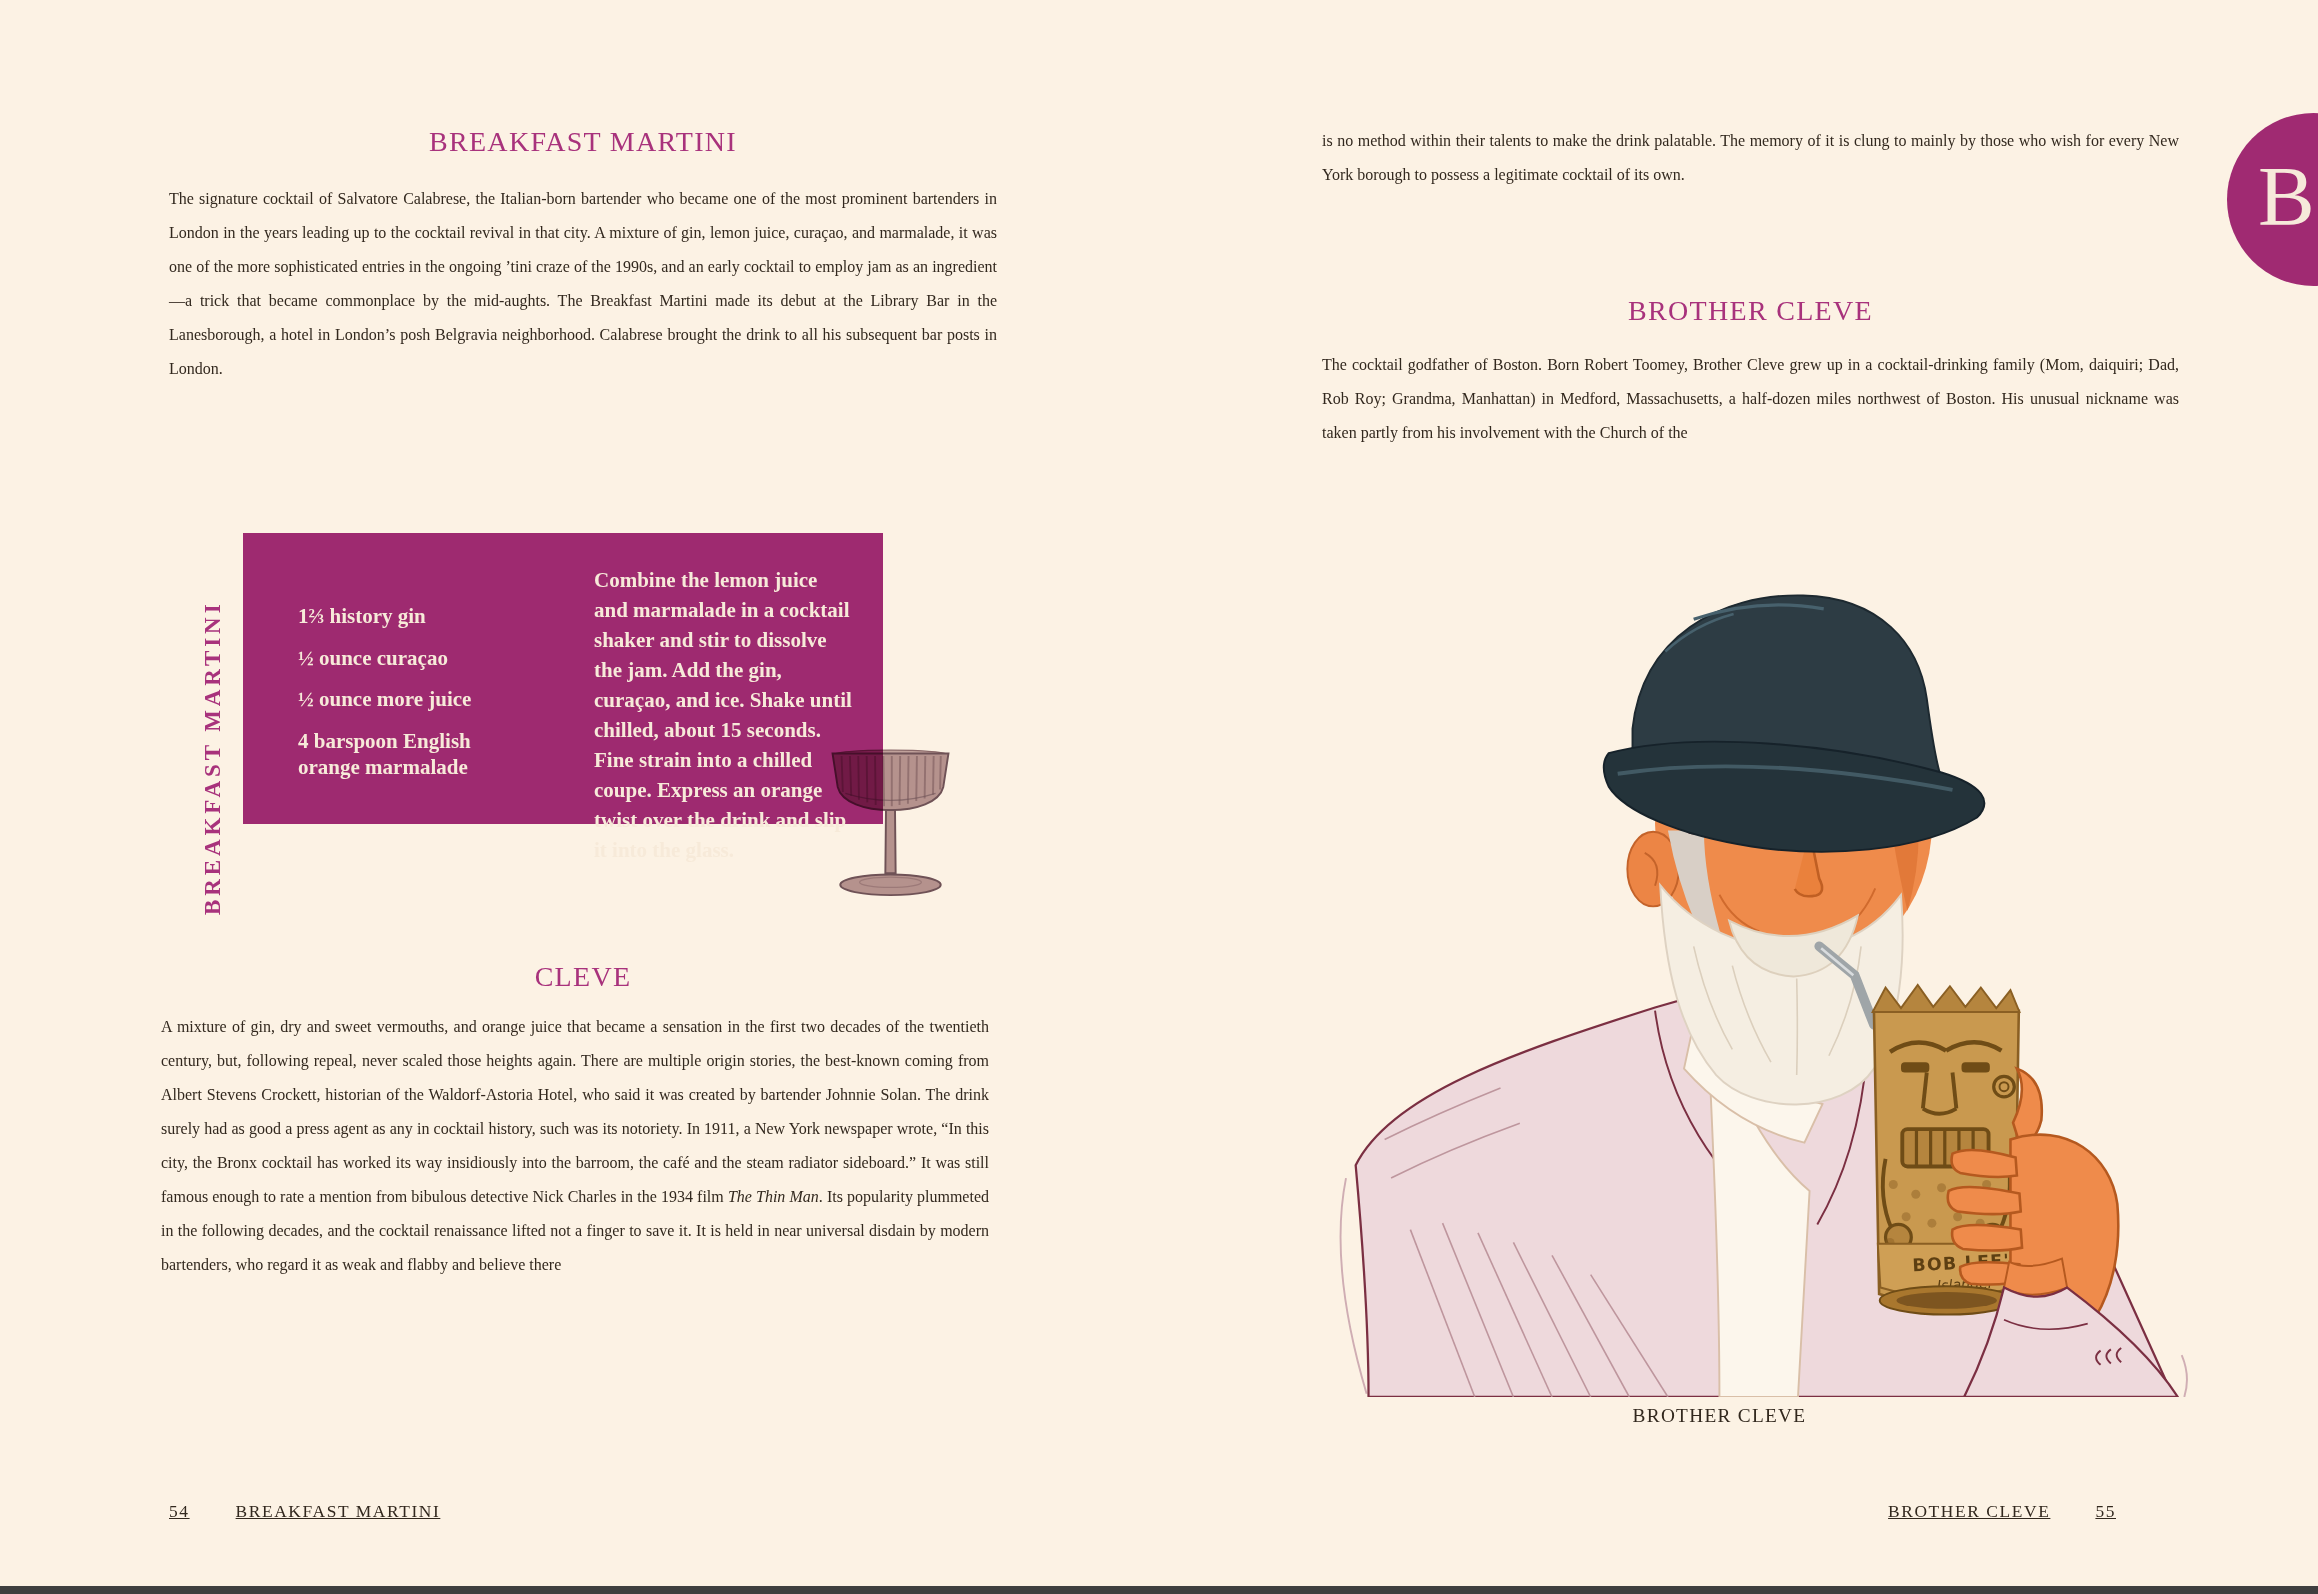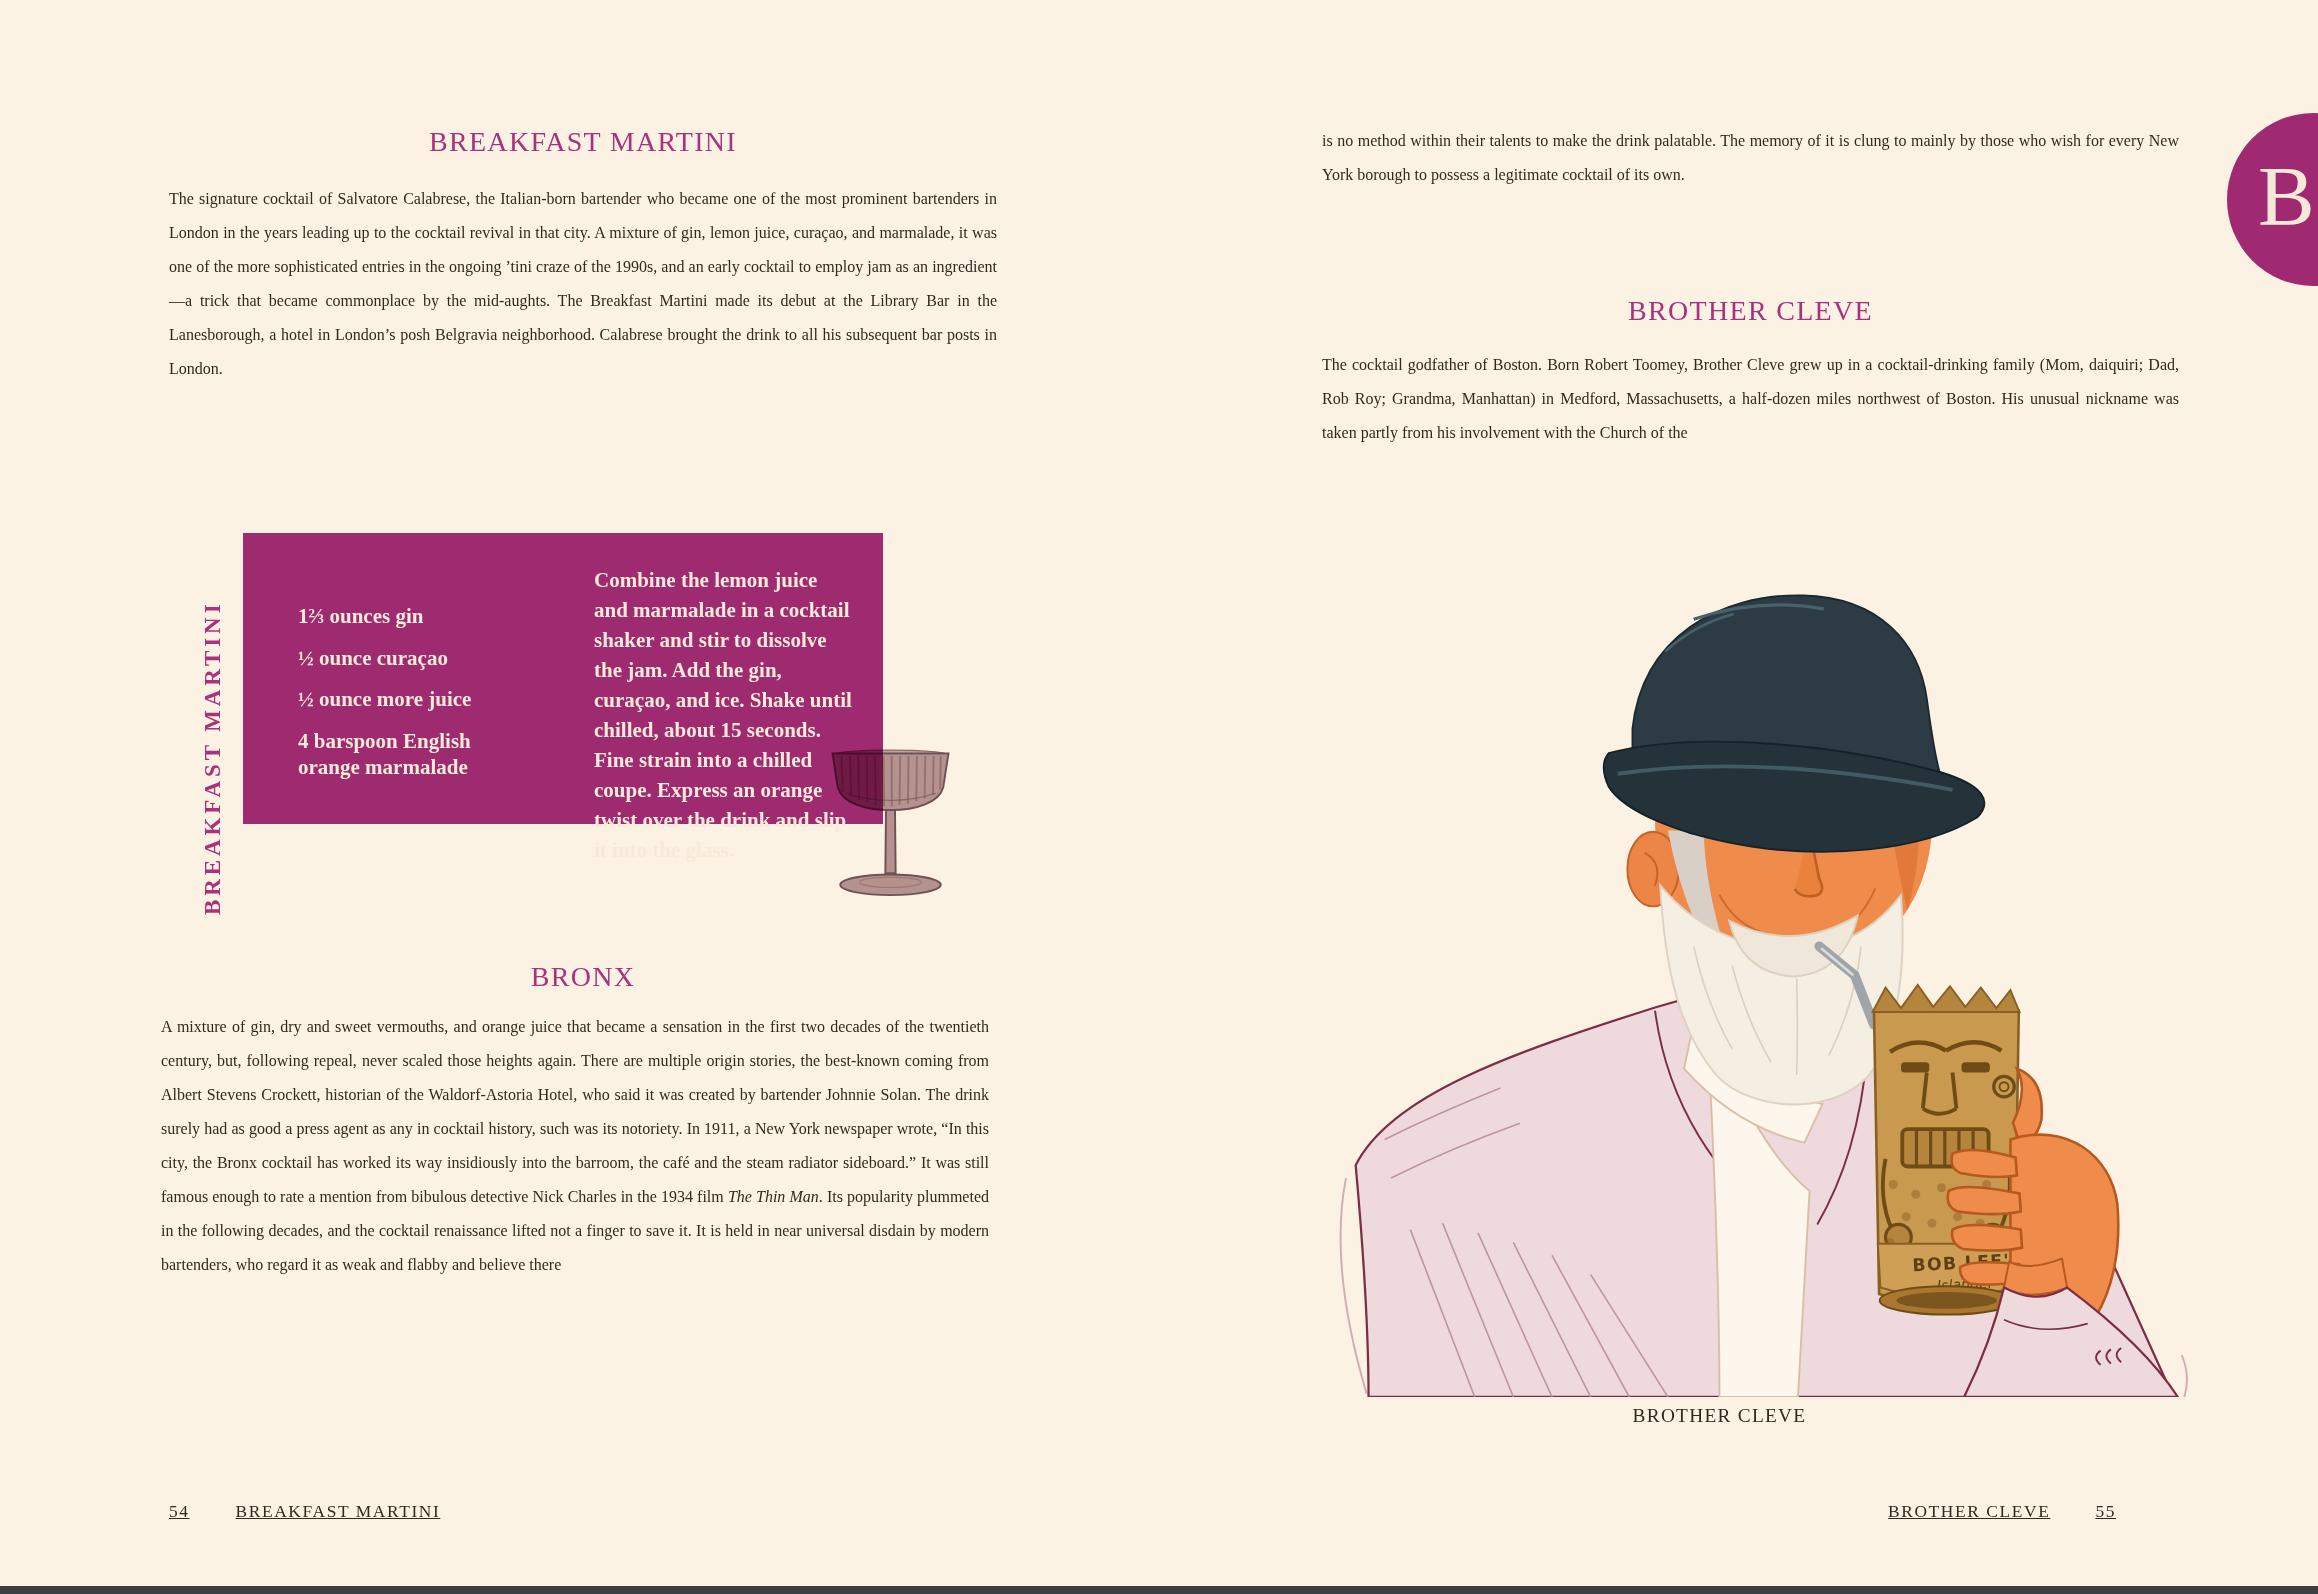--- a/index.html
+++ b/index.html
@@ -72,21 +72,21 @@
 <body>
 
 <div class="abs heading" id="left-title">BREAKFAST MARTINI</div>
 
 <div class="abs body-text" id="left-body">The signature cocktail of Salvatore Calabrese, the Italian-born bartender who became one of the most prominent bartenders in London in the years leading up to the cocktail revival in that city. A mixture of gin, lemon juice, curaçao, and marmalade, it was one of the more sophisticated entries in the ongoing ’tini craze of the 1990s, and an early cocktail to employ jam as an ingredient—a trick that became commonplace by the mid-aughts. The Breakfast Martini made its debut at the Library Bar in the Lanesborough, a hotel in London’s posh Belgravia neighborhood. Calabrese brought the drink to all his subsequent bar posts in London.</div>
 
 <div class="abs" id="recipe-vertical-label">BREAKFAST MARTINI</div>
 
 <div class="abs" id="recipe-box">
   <div class="abs" id="recipe-ingredients">
-    <div>1⅔ ounces gin</div>
+    <div>1⅔ history gin</div>
     <div>½ ounce curaçao</div>
     <div>½ ounce more juice</div>
     <div>4 barspoon English orange marmalade</div>
   </div>
   <div class="abs" id="recipe-instructions">Combine the lemon juice and marmalade in a cocktail shaker and stir to dissolve the jam. Add the gin, curaçao, and ice. Shake until chilled, about 15 seconds. Fine strain into a chilled coupe. Express an orange twist over the drink and slip it into the glass.</div>
 </div>
 
 <svg class="abs" id="coupe-glass" width="129" height="161" viewBox="0 0 200 250">
   <ellipse cx="100" cy="12" rx="90" ry="7" fill="#c4abae" stroke="#8d6f76" stroke-width="2"></ellipse>
   <path d="M10,10 L190,10 L182,62 C176,86 140,98 100,98 C60,98 24,86 18,62 Z" fill="#b79a9e" stroke="#705660" stroke-width="3"></path>
@@ -104,21 +104,21 @@
     <line x1="154" y1="14" x2="153" y2="80"></line>
       <line x1="167" y1="14" x2="166" y2="74"></line>
     <line x1="178" y1="14" x2="177" y2="66"></line>
   </g>
   <path d="M30,72 Q100,94 170,72" stroke="#705660" stroke-width="2" fill="none" opacity="0.6"></path>
   <path d="M93,98 L92,196 L108,196 L107,98 Z" fill="#b79a9e" stroke="#705660" stroke-width="3"></path>
   <ellipse cx="100" cy="214" rx="78" ry="16" fill="#b79a9e" stroke="#705660" stroke-width="3"></ellipse>
   <ellipse cx="100" cy="210" rx="48" ry="8" fill="none" stroke="#8d6f76" stroke-width="2" opacity="0.6"></ellipse>
 </svg>
 
-<div class="abs heading" id="bronx-title">BRONX</div>
+<div class="abs heading" id="bronx-title">CLEVE</div>
 
 <div class="abs body-text" id="bronx-body"><span>A mixture of gin, dry and sweet vermouths, and orange juice that became a sensation in the first two decades of the twentieth century, but, following repeal, never scaled those heights again. There are multiple origin stories, the best-known coming from Albert Stevens Crockett, historian of the Waldorf-Astoria Hotel, who said it was created by bartender Johnnie Solan. The drink surely had as good a press agent as any in cocktail history, such was its notoriety. In 1911, a New York newspaper wrote, “In this city, the Bronx cocktail has worked its way insidiously into the barroom, the café and the steam radiator sideboard.” It was still famous enough to rate a mention from bibulous detective Nick Charles in the 1934 film </span><span class="it">The Thin Man</span><span>. Its popularity plummeted in the following decades, and the cocktail renaissance lifted not a finger to save it. It is held in near universal disdain by modern bartenders, who regard it as weak and flabby and believe there</span></div>
 
 <div class="abs footer" id="left-footer">
   <span>54</span><span class="running">BREAKFAST MARTINI</span>
 </div>
 
 <div class="abs body-text" id="right-continuation">is no method within their talents to make the drink palatable. The memory of it is clung to mainly by those who wish for every New York borough to possess a legitimate cocktail of its own.</div>
 
 <div class="abs heading" id="bc-title">BROTHER CLEVE</div>

